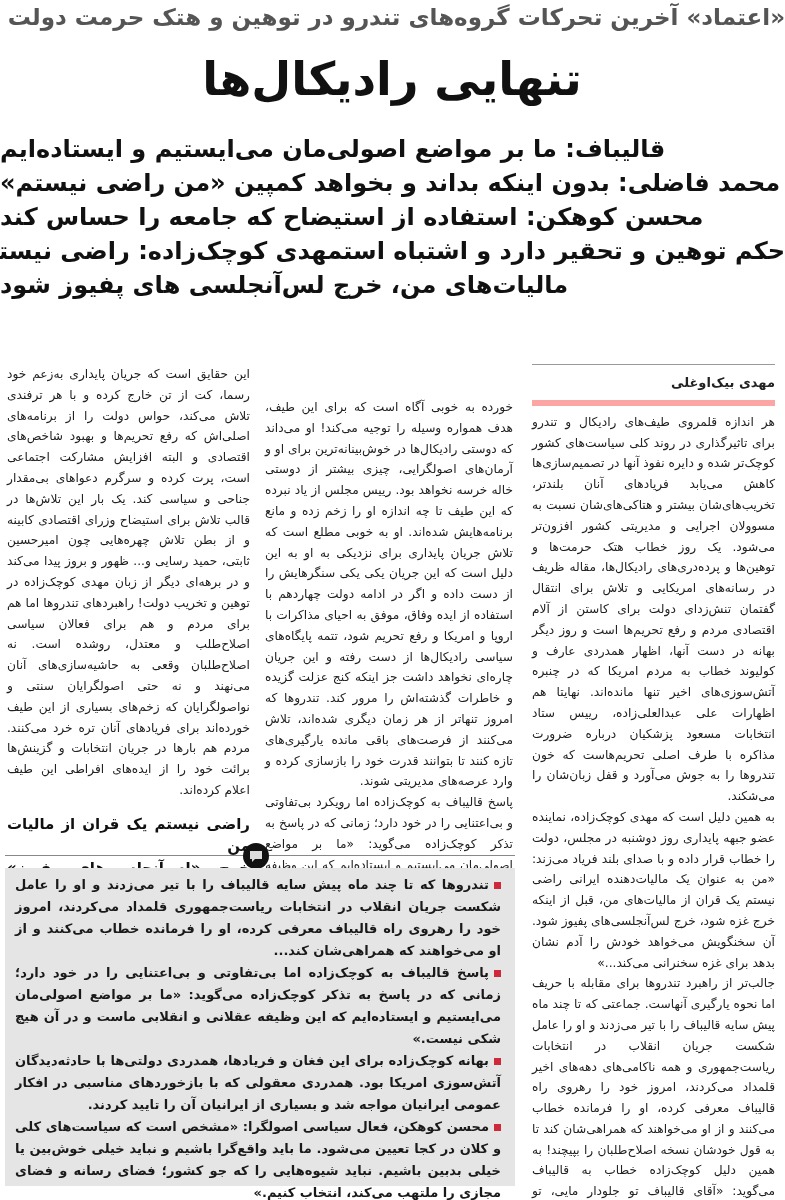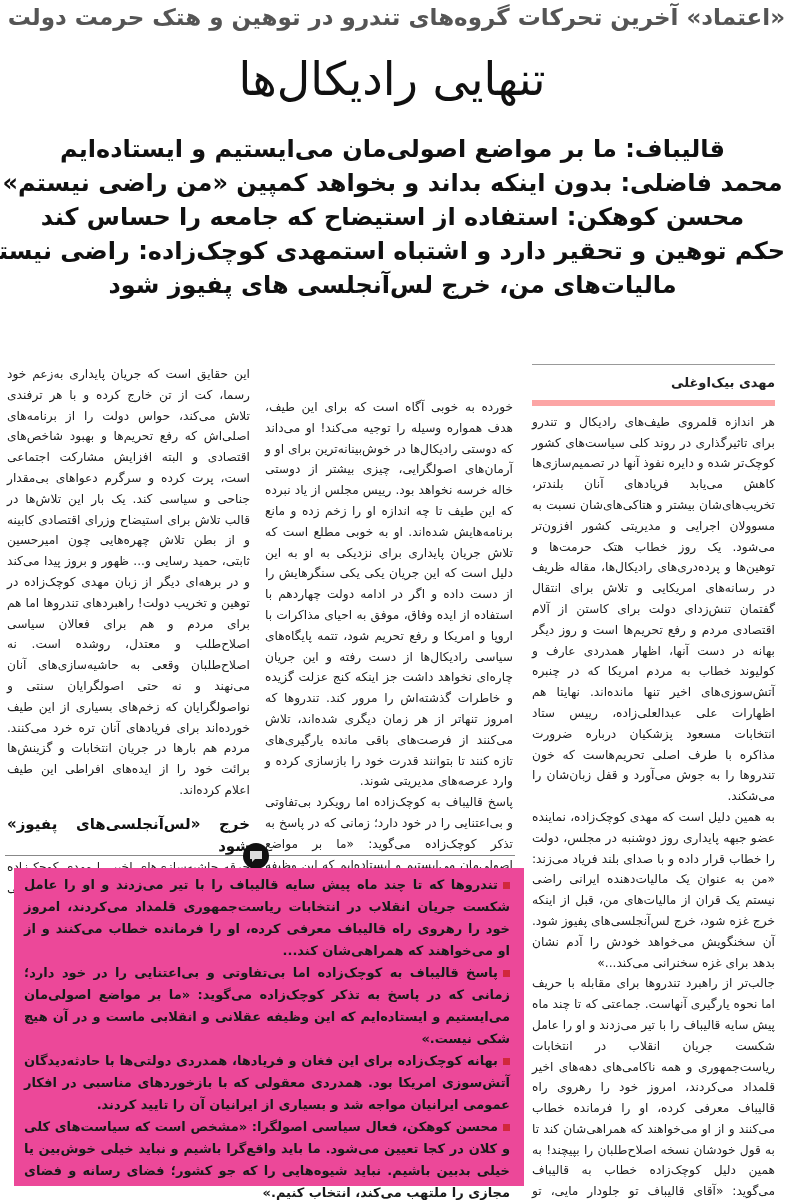--- a/index.html
+++ b/index.html
@@ -1,32 +1,32 @@
 <!DOCTYPE html>
 <html><head>
 <meta charset="utf-8">
 <style>
   html, body { margin:0; padding:0; background:#ffffff; }
   body { width:785px; height:1200px; overflow:hidden; font-family:"DejaVu Sans", sans-serif; color:#1a1a1a; position:relative; }
   .page { direction:rtl; width:785px; height:1200px; position:relative; }
   .kicker { position:absolute; top:4px; left:0; width:785px; text-align:center; font-size:23px; font-weight:bold; color:#555; letter-spacing:-1px; white-space:nowrap; }
-  .title { position:absolute; top:52px; left:0; width:784px; text-align:center; font-size:46px; font-weight:400; color:#111; letter-spacing:-1px; }
-  .subs { position:absolute; top:132px; left:0; width:785px; text-align:center; }
+  .title { position:absolute; top:52px; left:0; width:784px; text-align:center; font-size:46px; font-weight:700; color:#111; letter-spacing:-1px; }
+  .subs { position:absolute; top:132px; left:0; width:785px; text-align:left; }
   .sub { font-size:24px; font-weight:bold; color:#111; line-height:34px; white-space:nowrap; letter-spacing:-0.8px; }
   .col { position:absolute; font-size:12.2px; line-height:20.8px; text-align:justify; color:#222; letter-spacing:-0.2px; }
   .col p { margin:0; }
   .col-right { top:364px; right:10px; width:243px; }
   .col-mid { top:364px; right:272px; width:248px;margin-top:33px; }
   .col-left { top:364px; right:535px; width:243px; }
   .author-rule { border-top:1px solid #999; margin-bottom:4px; }
   .author { font-weight:bold; font-size:13px; padding:4px 0 6px 0; border-bottom:6px solid #fca5a5; margin-bottom:6px; }
   .inter { font-weight:bold; font-size:15px; line-height:22px; margin-top:12px; color:#111; }
   .box-rule { position:absolute; top:855px; left:5px; width:510px; border-top:1px solid #888; }
   .quote-icon { position:absolute; top:843px; left:243px; width:26px; height:26px; border-radius:50%; background:#111; display:flex; align-items:center; justify-content:center; }
-  .box { position:absolute; top:868px; left:14px; width:510px; height:318px; background:#ec4899; direction:rtl; }
+  .box { position:absolute; top:868px; left:5px; width:510px; height:318px; background:#e5e5e5; direction:rtl; }
   .box-inner { padding:6px 14px 0 10px; font-size:13px; line-height:22px; font-weight:bold; color:#1a1a1a; text-align:justify; letter-spacing:-0.3px; }
   .bullet { display:inline-block; width:7px; height:7px; background:#d0283b; margin-left:5px; vertical-align:middle; }
   .box-item { margin:0; }
 </style>
 </head>
 <body>
 
 <div class="page">
   <div class="kicker">«اعتماد» آخرین تحرکات گروه‌های تندرو در توهین و هتک حرمت دولت را بررسی می‌کند</div>
   <div class="title">تنهایی رادیکال‌ها</div>
@@ -48,20 +48,21 @@
   </div>
 
   <div class="col col-mid">
     <p>خورده به خوبی آگاه است که برای این طیف، هدف همواره وسیله را توجیه می‌کند! او می‌داند که دوستی رادیکال‌ها در خوش‌بینانه‌ترین برای او و آرمان‌های اصولگرایی، چیزی بیشتر از دوستی خاله خرسه نخواهد بود. رییس مجلس از یاد نبرده که این طیف تا چه اندازه او را زخم زده و مانع برنامه‌هایش شده‌اند. او به خوبی مطلع است که تلاش جریان پایداری برای نزدیکی به او به این دلیل است که این جریان یکی یکی سنگرهایش را از دست داده و اگر در ادامه دولت چهاردهم با استفاده از ایده وفاق، موفق به احیای مذاکرات با اروپا و امریکا و رفع تحریم شود، تتمه پایگاه‌های سیاسی رادیکال‌ها از دست رفته و این جریان چاره‌ای نخواهد داشت جز اینکه کنج عزلت گزیده و خاطرات گذشته‌اش را مرور کند. تندروها که امروز تنهاتر از هر زمان دیگری شده‌اند، تلاش می‌کنند از فرصت‌های باقی مانده یارگیری‌های تازه کنند تا بتوانند قدرت خود را بازسازی کرده و وارد عرصه‌های مدیریتی شوند.</p>
     <p>پاسخ قالیباف به کوچک‌زاده اما رویکرد بی‌تفاوتی و بی‌اعتنایی را در خود دارد؛ زمانی که در پاسخ به تذکر کوچک‌زاده می‌گوید: «ما بر مواضع اصولی‌مان می‌ایستیم و ایستاده‌ایم که این وظیفه عقلانی و انقلابی ماست و در آن هیچ شکی نیست» مبتنی بر</p>
   </div>
 
   <div class="col col-left">
     <p>این حقایق است که جریان پایداری به‌زعم خود رسما، کت از تن خارج کرده و با هر ترفندی تلاش می‌کند، حواس دولت را از برنامه‌های اصلی‌اش که رفع تحریم‌ها و بهبود شاخص‌های اقتصادی و البته افزایش مشارکت اجتماعی است، پرت کرده و سرگرم دعواهای بی‌مقدار جناحی و سیاسی کند. یک بار این تلاش‌ها در قالب تلاش برای استیضاح وزرای اقتصادی کابینه و از بطن تلاش چهره‌هایی چون امیرحسین ثابتی، حمید رسایی و... ظهور و بروز پیدا می‌کند و در برهه‌ای دیگر از زبان مهدی کوچک‌زاده در توهین و تخریب دولت! راهبردهای تندروها اما هم برای مردم و هم برای فعالان سیاسی اصلاح‌طلب و معتدل، روشده است. نه اصلاح‌طلبان وقعی به حاشیه‌سازی‌های آنان می‌نهند و نه حتی اصولگرایان سنتی و نواصولگرایان که زخم‌های بسیاری از این طیف خورده‌اند برای فریادهای آنان تره خرد می‌کنند. مردم هم بارها در جریان انتخابات و گزینش‌ها برائت خود را از ایده‌های افراطی این طیف اعلام کرده‌اند.</p>
     <div class="inter">
+      <div>راضی نیستم یک قران از مالیات من</div>
       <div>خرج «لس‌آنجلسی‌های پفیوز» شود</div>
     </div>
     <p>جرقه حاشیه‌سازی‌های اخیر را مهدی کوچک‌زاده در صحن علنی شعله‌ور ساخت؛ زمانی که طی چند دقیقه</p>
   </div>
 
   <div class="box-rule"></div>
   <div class="quote-icon">
     <svg width="14" height="12" viewBox="0 0 14 12">
         <rect x="1" y="1" width="12" height="8" fill="#ddd"></rect>
         <polygon points="3,9 6,9 3,12" fill="#ddd"></polygon>

